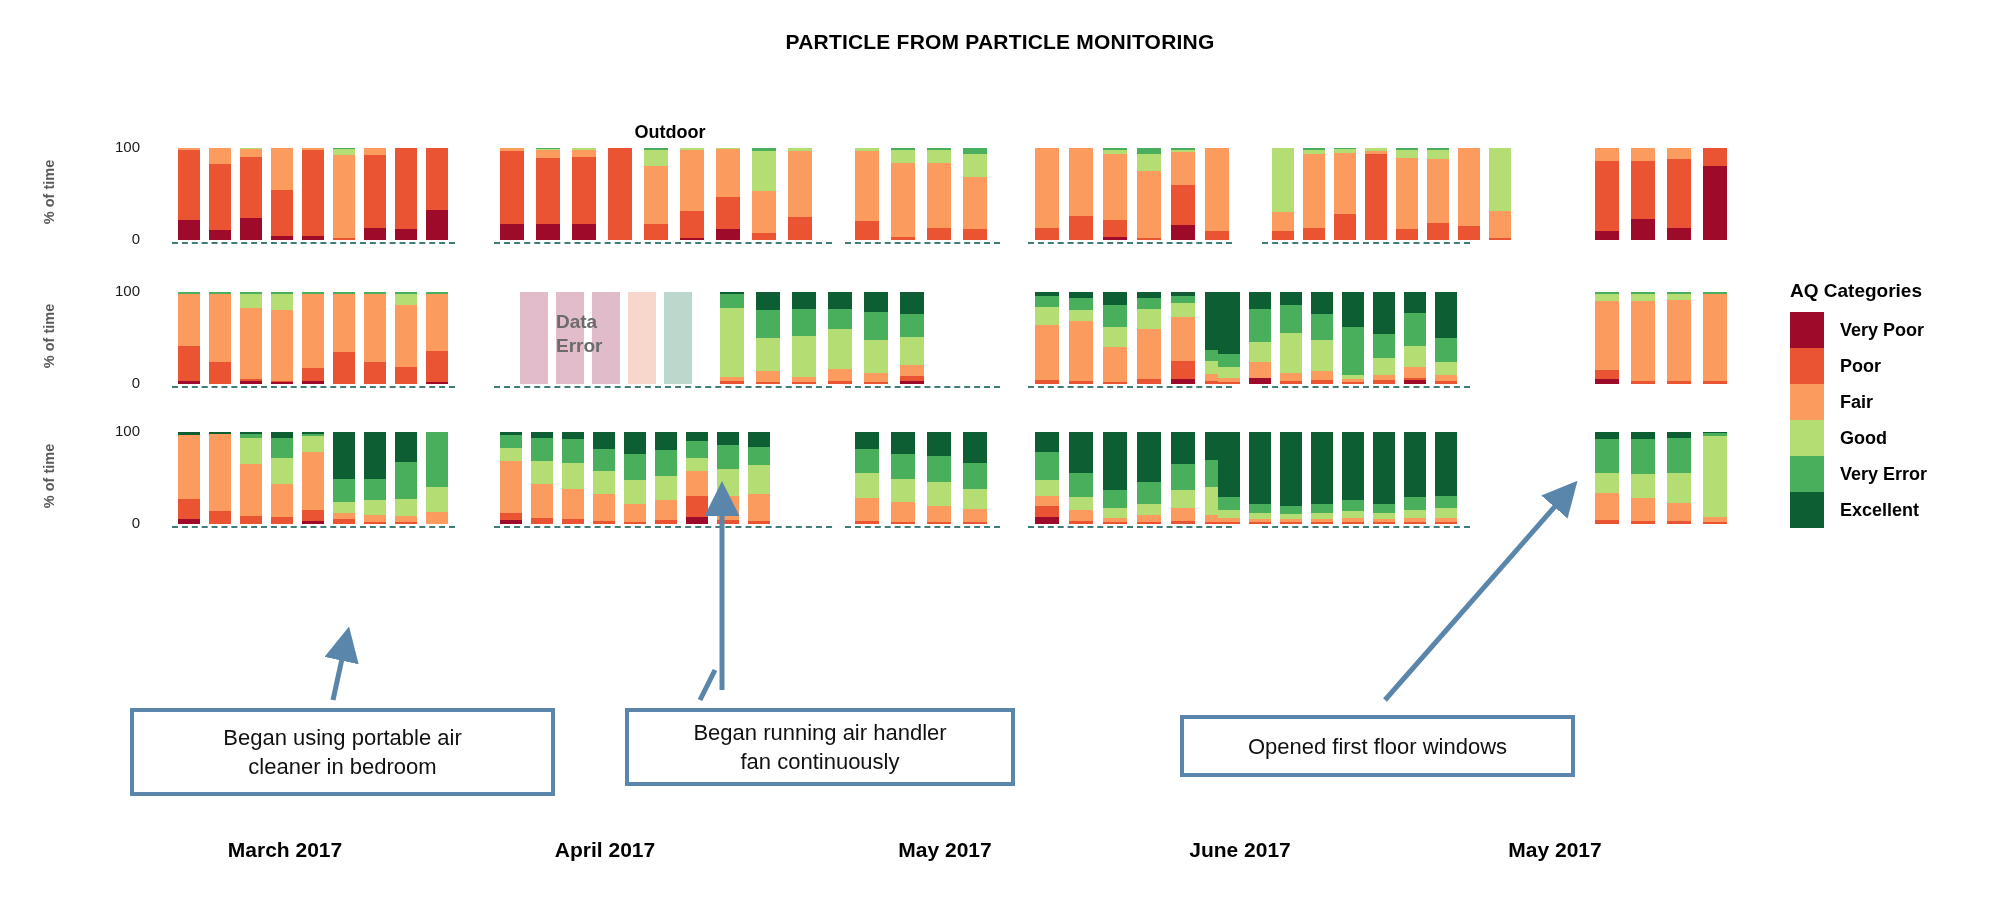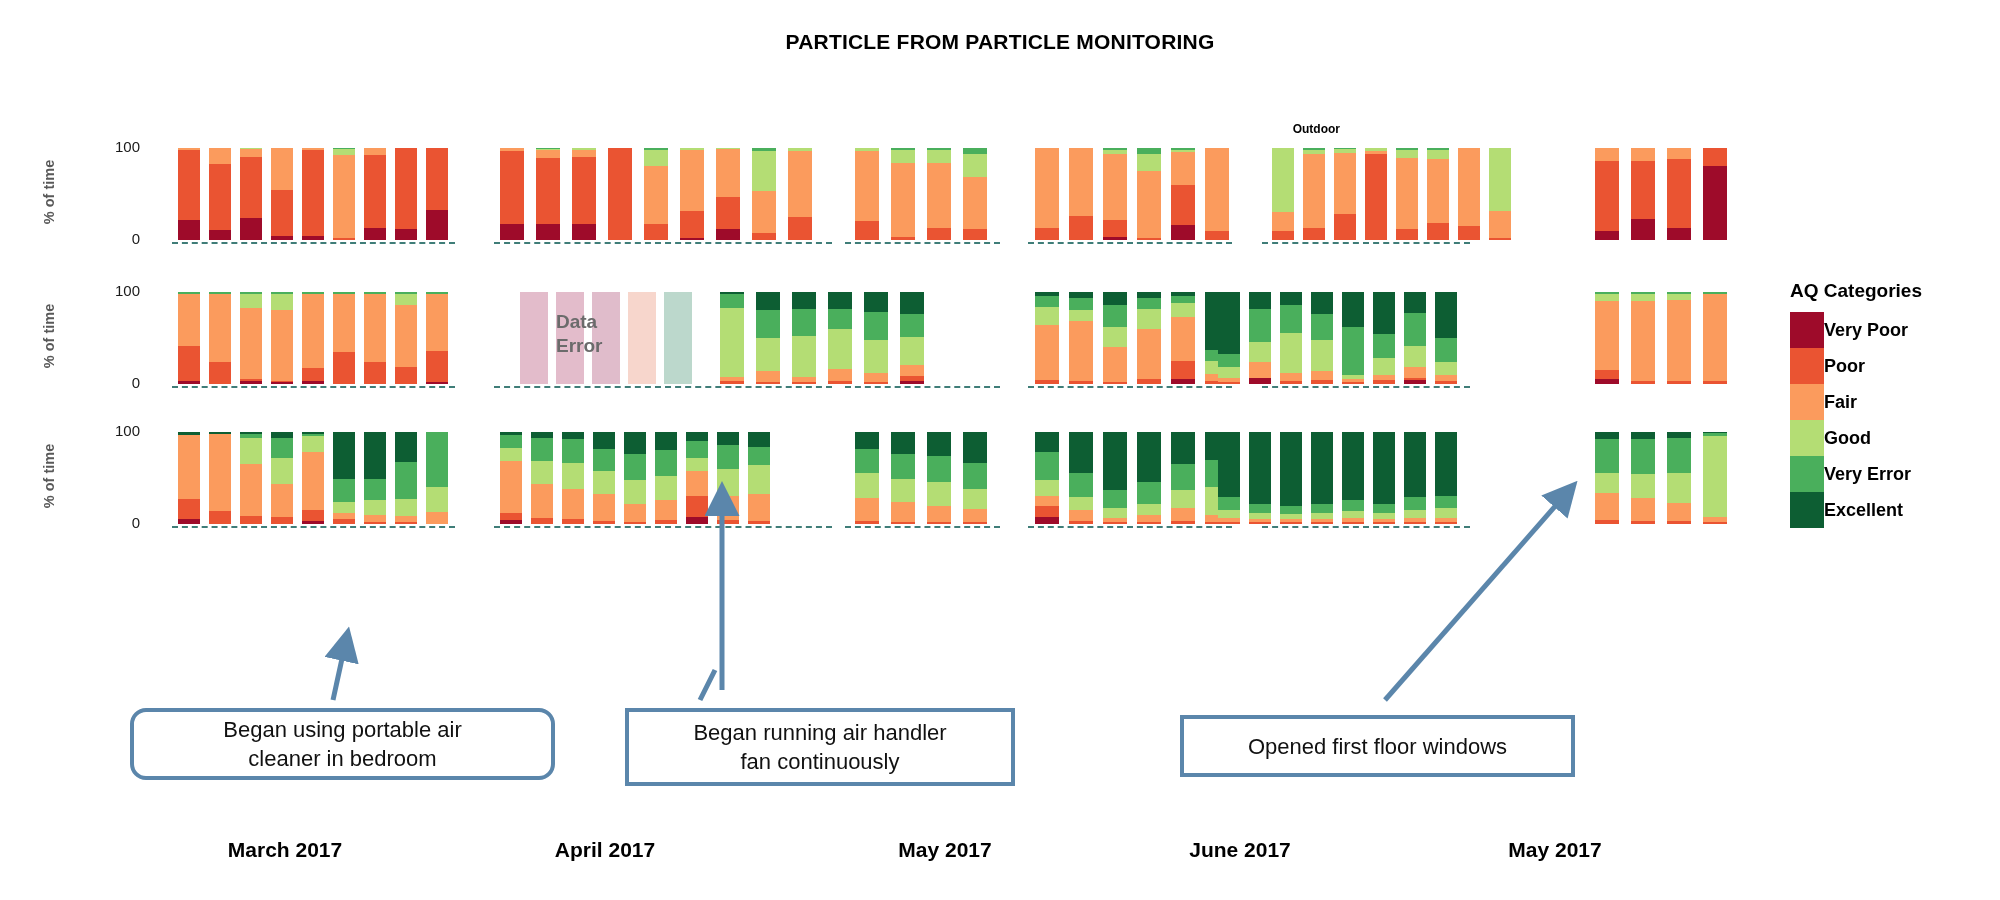--- a/index.html
+++ b/index.html
@@ -26,23 +26,23 @@
     color: #000;
     letter-spacing: .2px;
     line-height: 28px;
   }
 
   
   .panel { position: absolute; }
   .panel-title {
     position: absolute;
     width: 100%;
-    text-align: right;
+    text-align: center;
     font-weight: bold;
-    font-size: 12px;
+    font-size: 18px;
     color: #000;
     top: -26px;
     left: 0;
   }
   .ylabel {
     position: absolute;
     font-size: 14.5px;
     color: #595959;
     font-weight: bold;
     transform: rotate(-90deg);
@@ -96,21 +96,21 @@
   .legend-row {
     display: flex;
     align-items: center;
     height: 36px;
   }
   .legend-swatch {
     width: 34px; height: 36px;
     flex: 0 0 34px;
   }
   .legend-label {
-    margin-left: 0;
+    margin-left: 16px;
     font-weight: bold;
     font-size: 18px;
     color: #000;
     white-space: nowrap;
   }
 
   
   .callout {
     position: absolute;
     border: 4px solid #5b86ab;
@@ -911,21 +911,21 @@
       <marker id="ah" markerWidth="7" markerHeight="7" refX="3.2" refY="3.5" orient="auto">
         <polygon points="0 0, 7 3.5, 0 7" fill="#5b86ab"></polygon>
       </marker>
     </defs>
     <line x1="333" y1="700" x2="345" y2="645" stroke="#5b86ab" stroke-width="5" marker-end="url(#ah)"></line>
     <line x1="700" y1="700" x2="715" y2="670" stroke="#5b86ab" stroke-width="5"></line>
     <line x1="722" y1="690" x2="722" y2="500" stroke="#5b86ab" stroke-width="5" marker-end="url(#ah)"></line>
     <line x1="1385" y1="700" x2="1565" y2="495" stroke="#5b86ab" stroke-width="5" marker-end="url(#ah)"></line>
   </svg>
 
-  <div class="callout" style="left:130px; top:708px; width:425px; height:72px;border-radius:16px;">
+  <div class="callout" style="left:130px; top:708px; width:425px; height:88px;">
     <div class="callout-text">Began using portable air
 cleaner in bedroom</div>
   </div>
   <div class="callout" style="left:625px; top:708px; width:390px; height:78px;">
     <div class="callout-text">Began running air handler
 fan continuously</div>
   </div>
   <div class="callout" style="left:1180px; top:715px; width:395px; height:62px;">
     <div class="callout-text">Opened first floor windows</div>
   </div>

